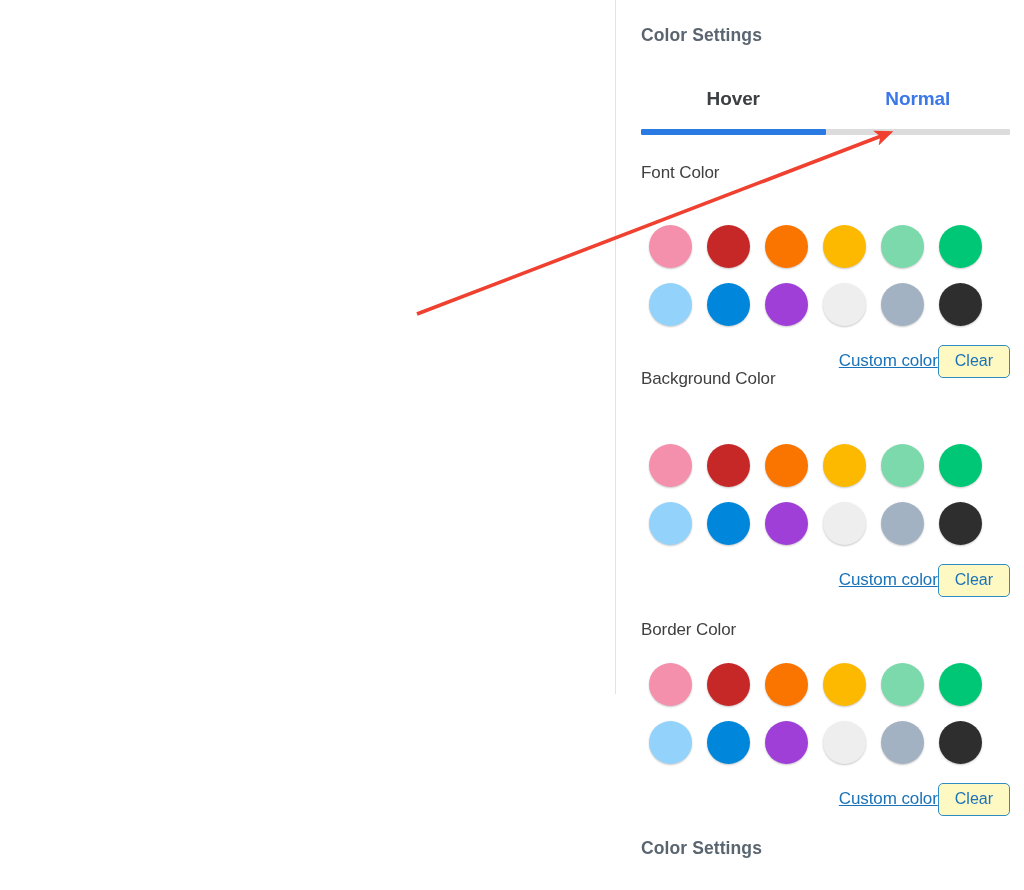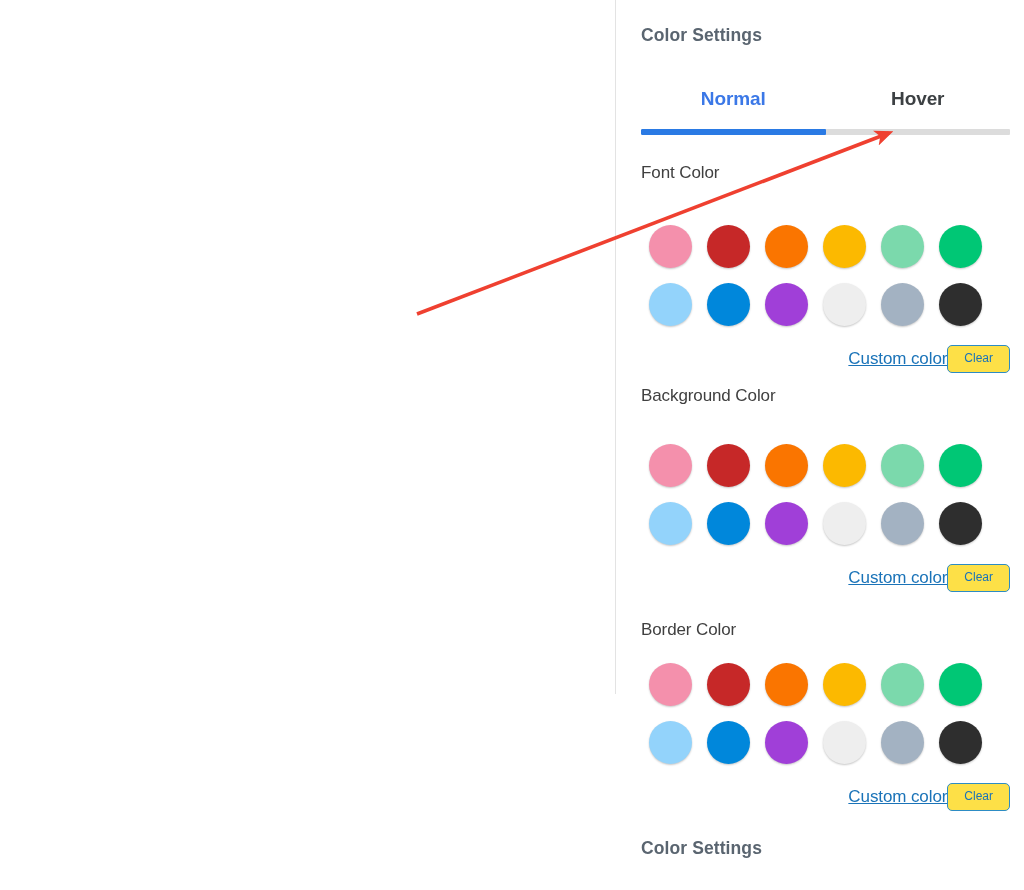--- a/index.html
+++ b/index.html
@@ -148,36 +148,36 @@
   }
   .custom-color-link {
     color: #1a73b8;
     font-size: 17px;
     text-decoration: underline;
     cursor: pointer;
     letter-spacing: -0.1px;
   }
   .clear-button {
     color: #1a73b8;
-    font-size: 12px;
-    background: #fde047;
+    font-size: 16px;
+    background: #fef9c3;
     border: 1px solid #2d8cc4;
     border-radius: 5px;
     padding: 6px 16px 7px 16px;
     cursor: pointer;
     font-family: "Liberation Sans", sans-serif;
     line-height: 1.1;
   }
 
   
   #font-color-title       { top: 163px; }
   #font-color-grid        { top: 217px; }
   #font-color-actions     { top: 345px; }
 
-  #background-color-title   { top: 386px; }
+  #background-color-title   { top: 369px; }
   #background-color-grid    { top: 436px; }
   #background-color-actions { top: 564px; }
 
   #border-color-title     { top: 613px; margin-top: 7px; }
   #border-color-grid      { top: 655px; }
   #border-color-actions   { top: 783px; }
 
   #icon-settings-heading {
     position: absolute;
     left: 25px;
@@ -187,22 +187,22 @@
 </head>
 <body>
 
 <div id="left-canvas"></div>
 
 <div id="settings-panel">
 
   <div id="color-settings-heading" class="panel-heading">Color Settings</div>
 
   <div id="tab-bar">
+    <div class="tab inactive" style="color: rgb(60, 64, 67);">Hover</div>
     <div class="tab active" style="color: rgb(59, 120, 231);">Normal</div>
-    <div class="tab inactive" style="color: rgb(60, 64, 67);">Hover</div>
   </div>
   <div id="tab-underline" style="background: rgb(220, 220, 220);">
     <div id="tab-underline-active" style="background: rgb(42, 122, 228);"></div>
   </div>
 
   <div id="font-color-title" class="section-title">Font Color</div>
   <div id="font-color-grid" class="swatch-grid">
       <div class="swatch-cell">
         <div class="swatch" style="background: rgb(244, 144, 172);"></div>
       </div>

